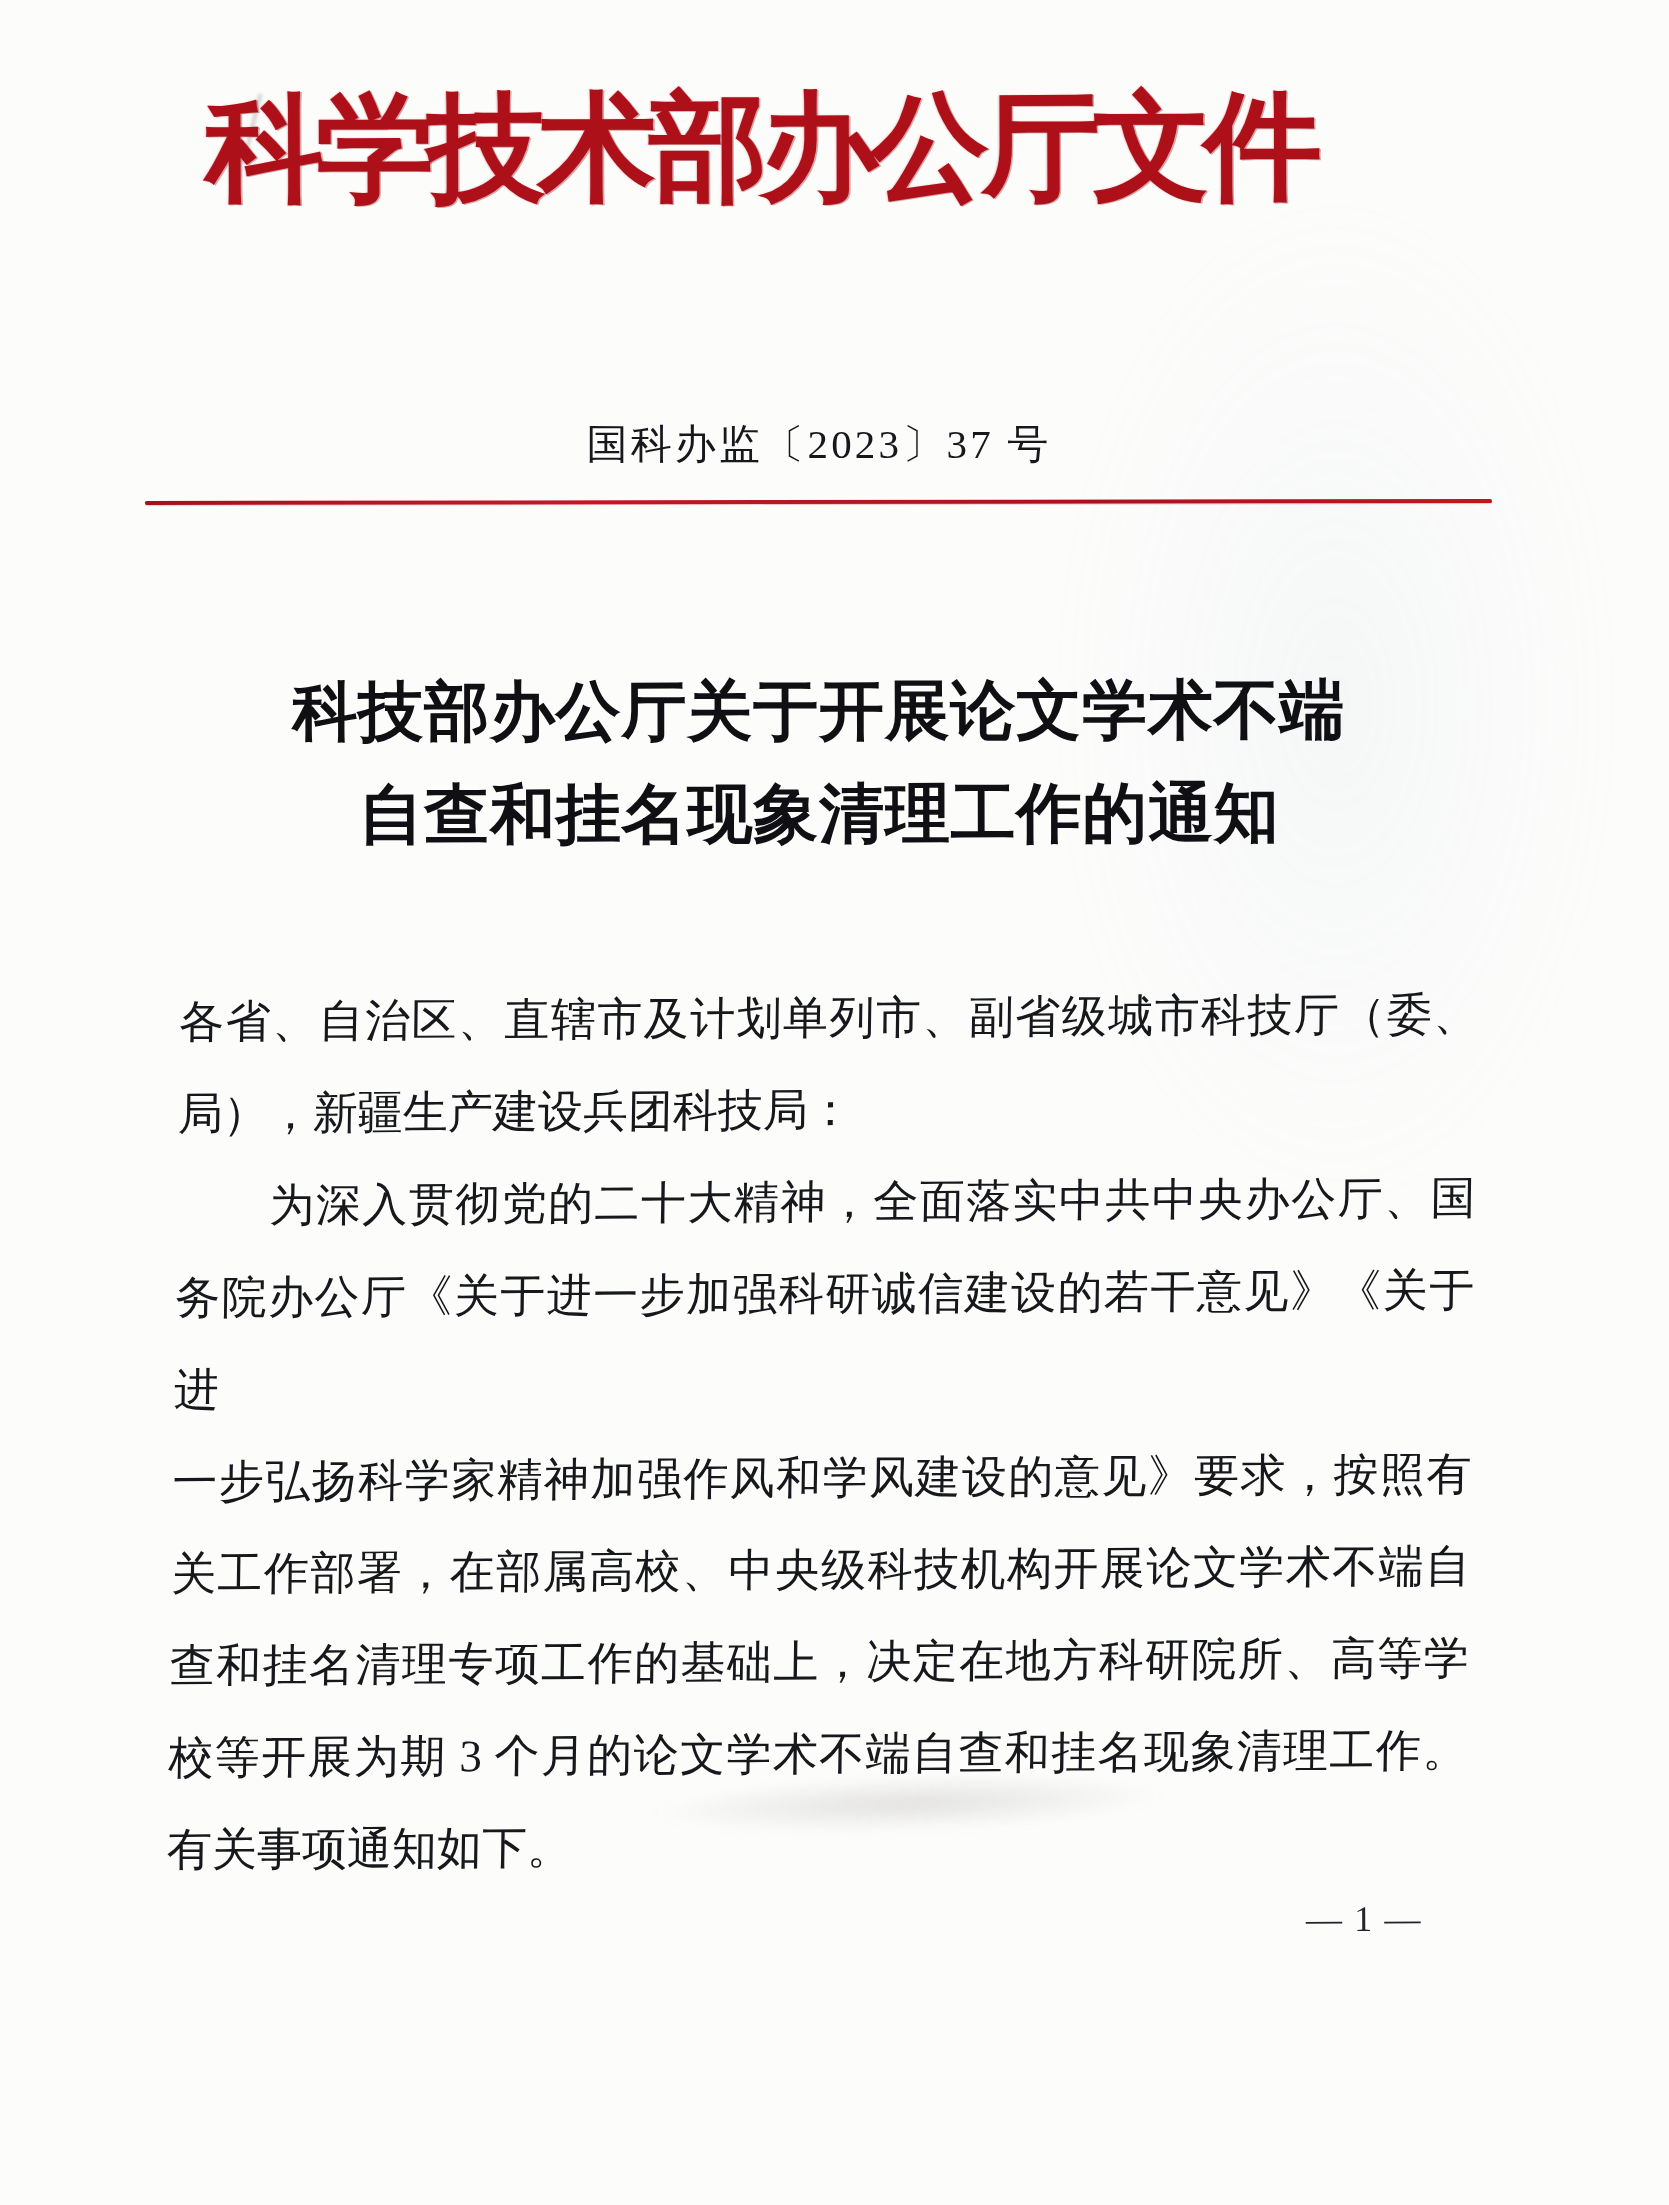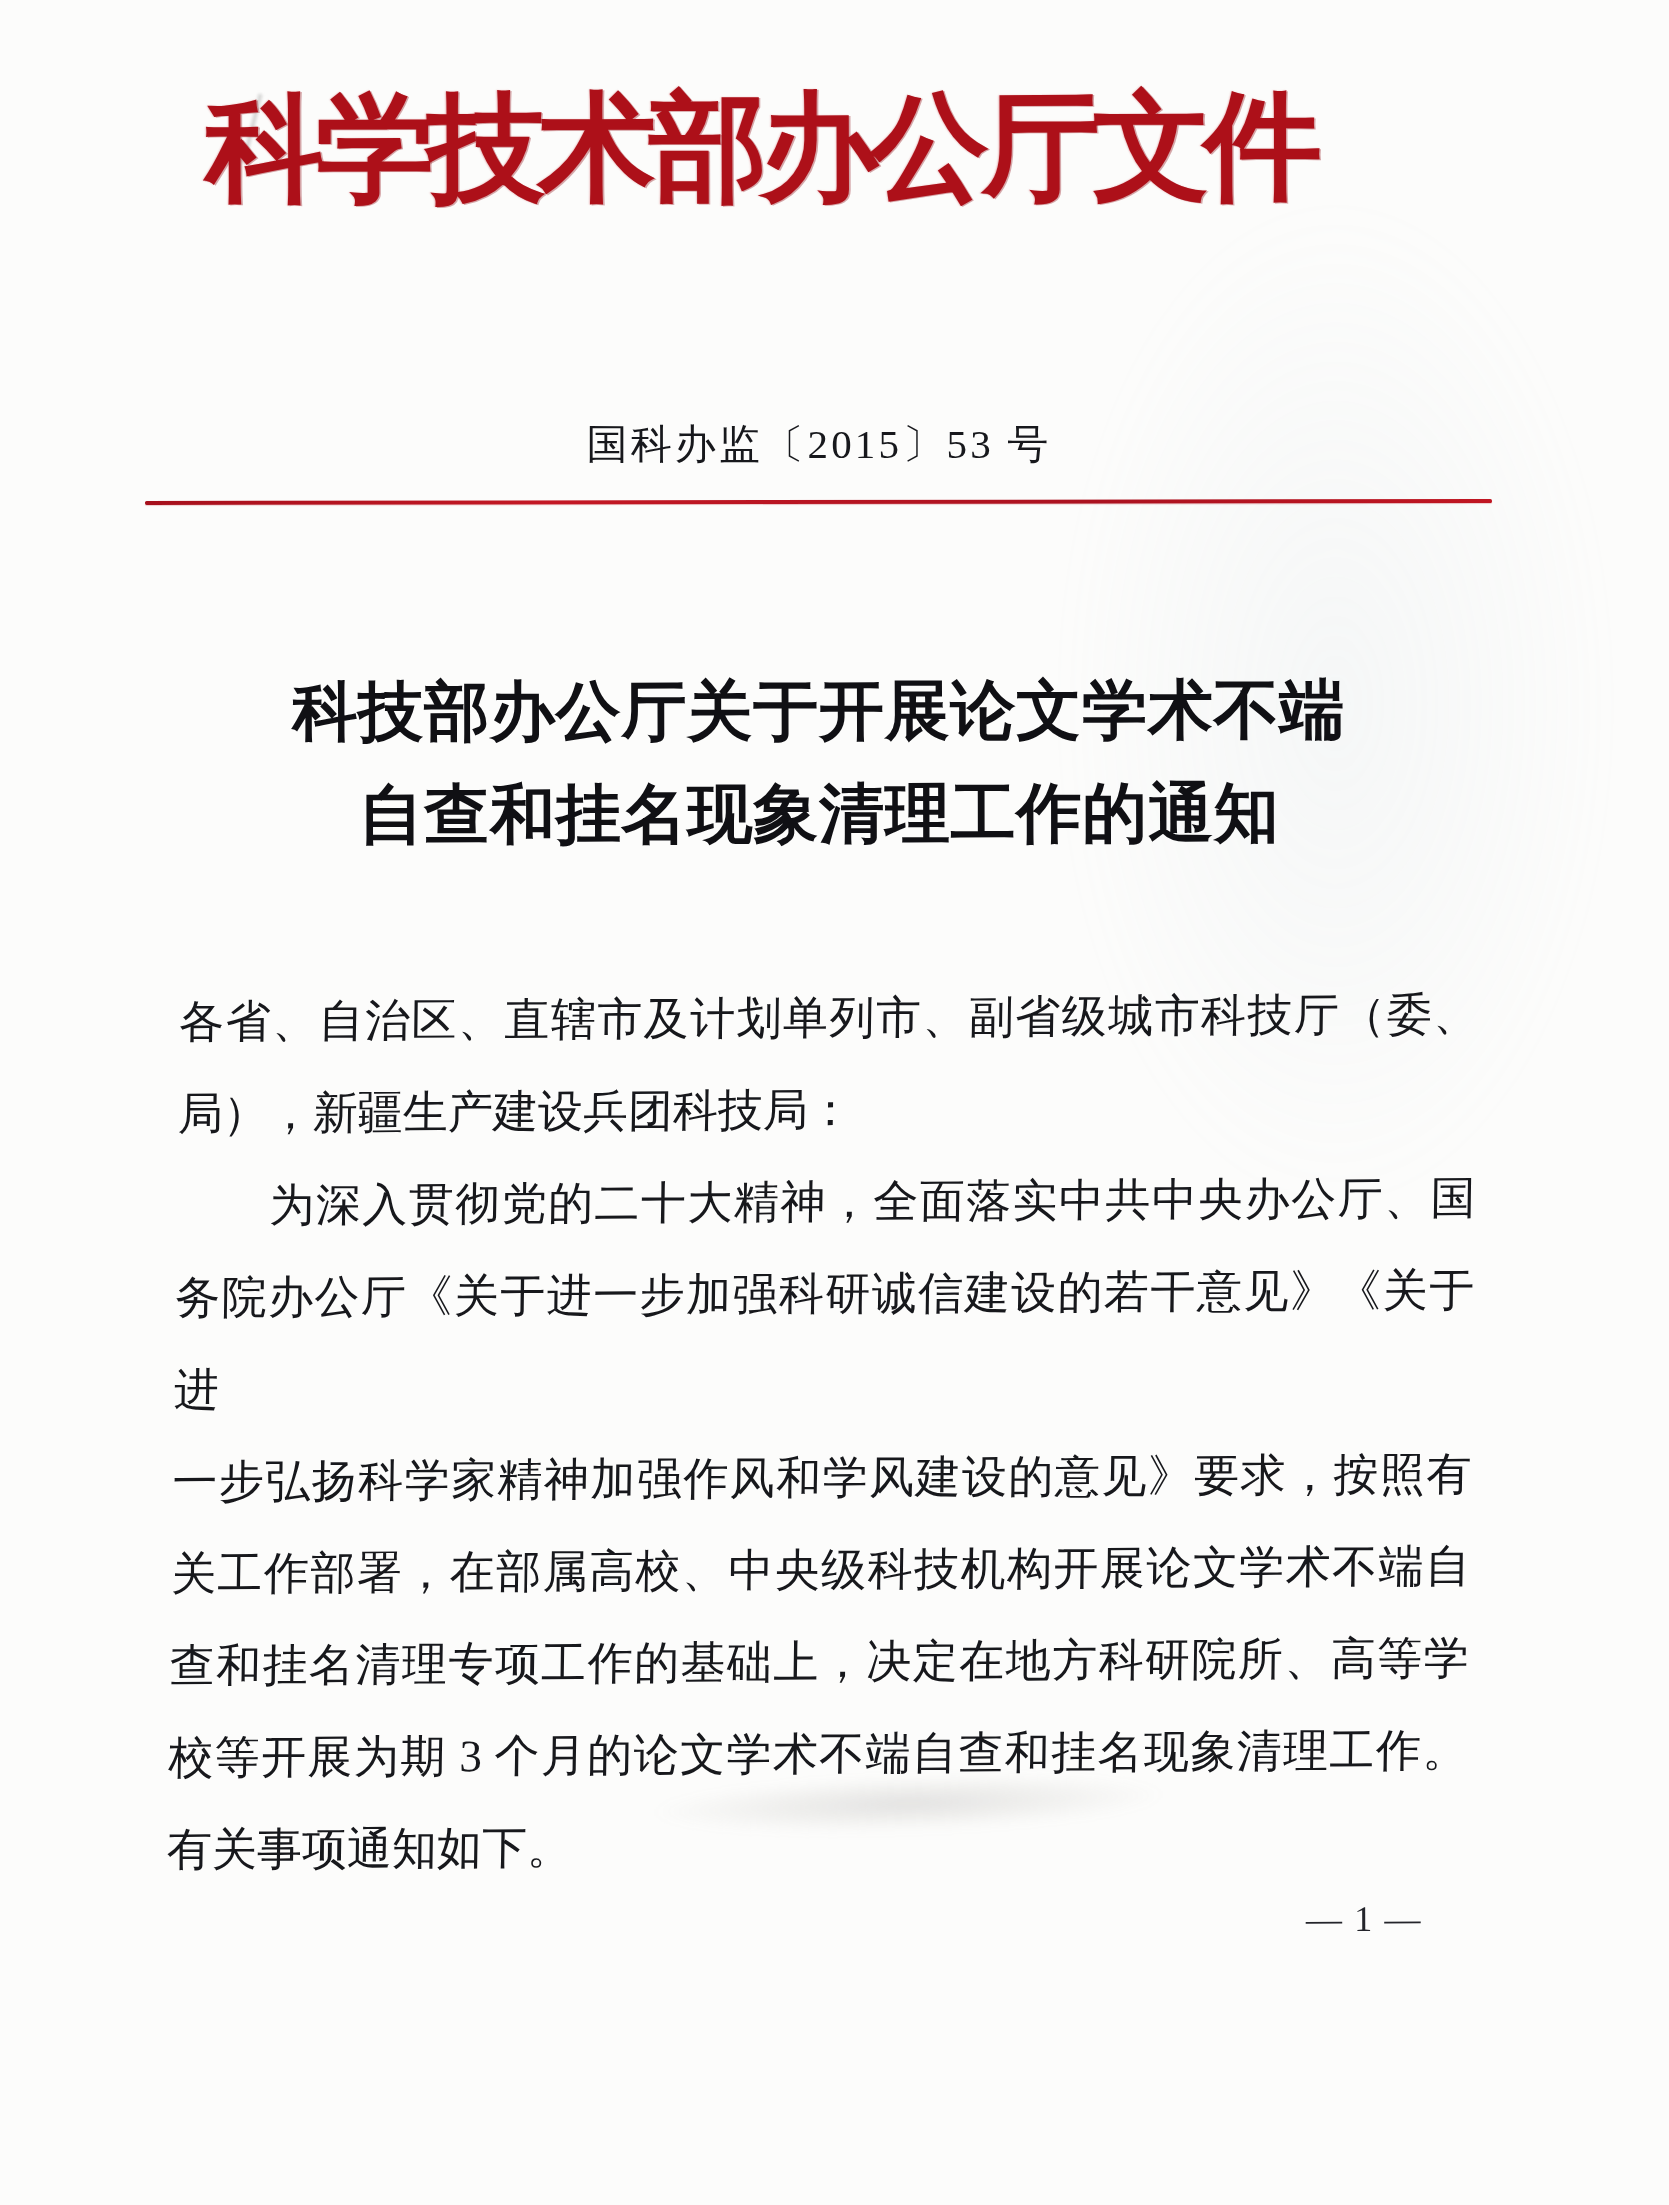--- a/index.html
+++ b/index.html
@@ -78,21 +78,21 @@
 <body>
 
 <div class="page">
 
   <div class="smudge-tint"></div>
   <div class="smudge-corner"></div>
   <div class="smudge-bottom"></div>
 
   <div class="red-header">科学技术部办公厅文件</div>
 
-  <div class="doc-number">国科办监〔2015〕53 号</div>
+  <div class="doc-number">国科办监〔2023〕37 号</div>
 
   <div class="red-rule"></div>
 
   <div class="doc-title">
     <div>科技部办公厅关于开展论文学术不端</div>
     <div>自查和挂名现象清理工作的通知</div>
   </div>
 
   <div class="body-block">
     <div class="t-line">各省、自治区、直辖市及计划单列市、副省级城市科技厅（委、</div>

